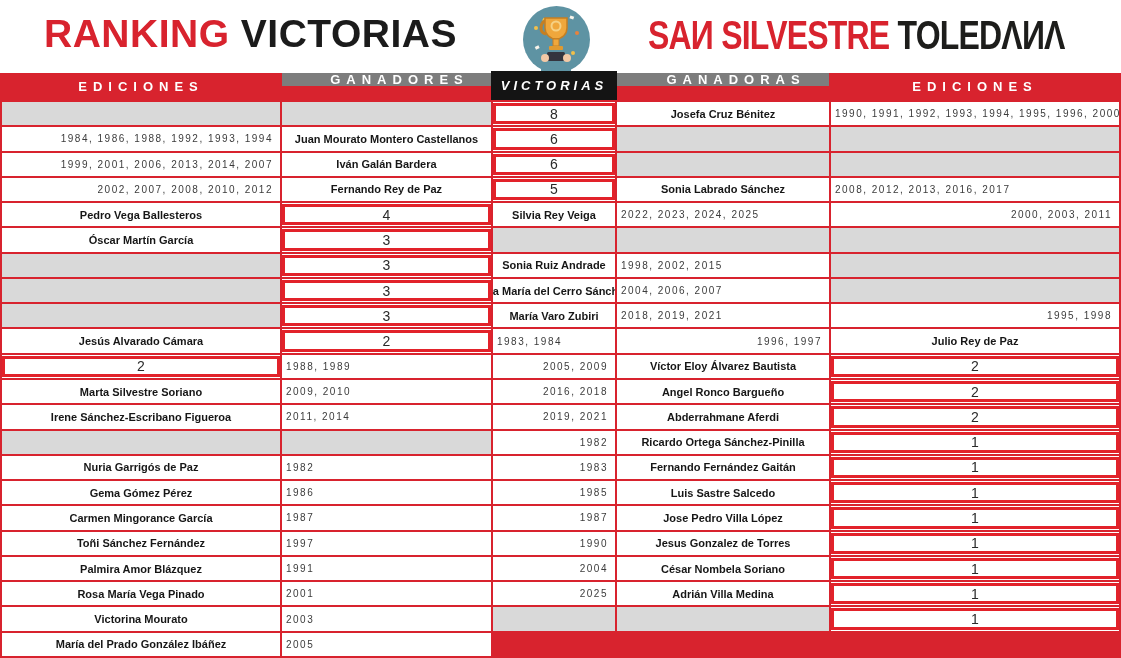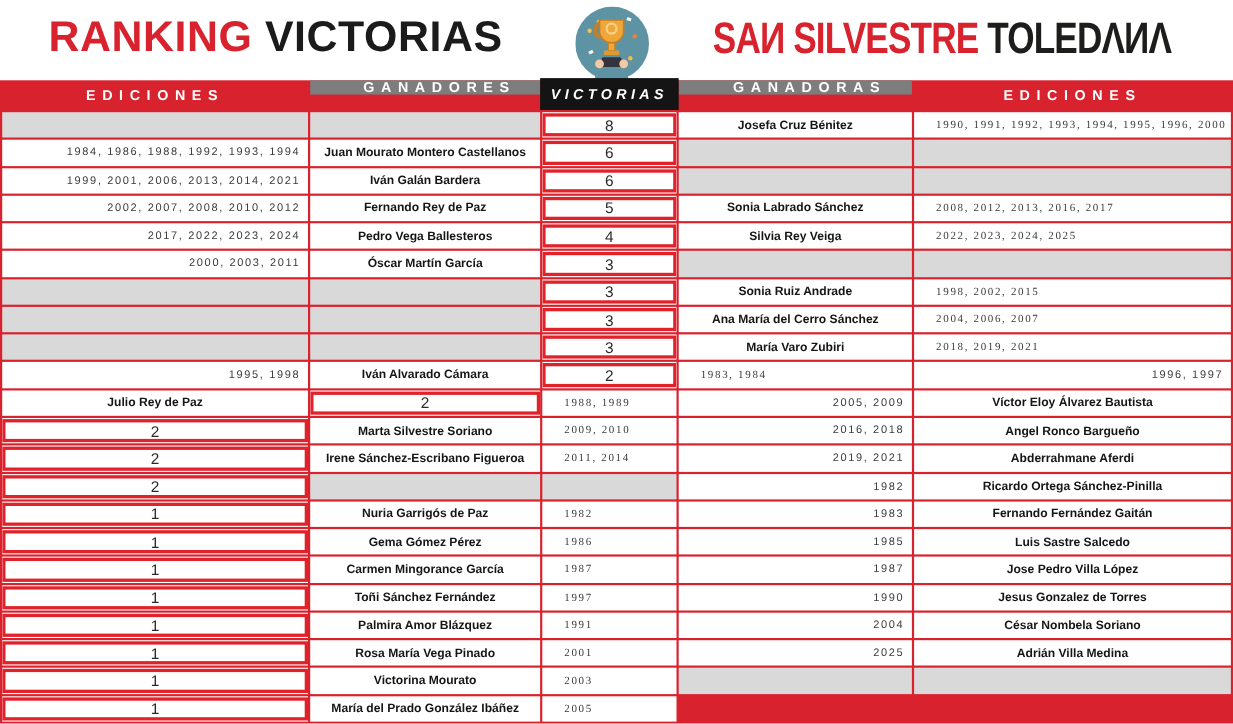--- a/index.html
+++ b/index.html
@@ -33,21 +33,21 @@
   }
   .hcell{display:flex;align-items:center;justify-content:center;
          color:#fff;font-size:13px;font-weight:bold;letter-spacing:6px;white-space:nowrap;}
   .hcell.redh{background:transparent;}
   .hcell.grayh{background:#7d7d7d;margin-bottom:14px;padding-left:26px;}
   .hcell.blackh{background:#141414;font-style:italic;letter-spacing:4px;margin:-2px -2px 0 -2px;z-index:2;}
   .cell{display:flex;align-items:center;background:#ffffff;overflow:hidden;box-sizing:border-box;}
   .cell.gray{background:#d9d9d9;}
   .years{font-size:10px;color:#3b3b3b;letter-spacing:1.5px;white-space:nowrap;}
   .years-l{justify-content:flex-end;padding-right:7px;}
-  .years-r{justify-content:flex-start;padding-left:20px;font-family:Liberation Serif, serif;}
+  .years-r{justify-content:flex-start;padding-left:4px;}
   .name{justify-content:center;font-weight:bold;font-size:11px;color:#161616;white-space:nowrap;padding:0 2px;}
   .victcell{justify-content:center;padding:0;background:#fff;}
   .vbox{box-sizing:border-box;width:100%;height:calc(100% - 2px);margin:1px 0;
         border:3px solid #e2222a;background:#fff;
         display:flex;align-items:center;justify-content:center;
         font-size:14px;color:#2a2a2a;}
 </style>
 </head>
 <body>
 
@@ -98,35 +98,34 @@
       </div>
       <div class="cell name">Josefa Cruz Bénitez</div>
       <div class="cell years years-r">1990, 1991, 1992, 1993, 1994, 1995, 1996, 2000</div>
       <div class="cell years years-l">1984, 1986, 1988, 1992, 1993, 1994</div>
       <div class="cell name">Juan Mourato Montero Castellanos</div>
       <div class="cell victcell">
         <div class="vbox">6</div>
       </div>
       <div class="cell name gray"></div>
       <div class="cell years years-r gray"></div>
-      <div class="cell years years-l">1999, 2001, 2006, 2013, 2014, 2021</div>
+      <div class="cell years years-l">1999, 2001, 2006, 2013, 2014, 2007</div>
       <div class="cell name">Iván Galán Bardera</div>
       <div class="cell victcell">
         <div class="vbox">6</div>
       </div>
       <div class="cell name gray"></div>
       <div class="cell years years-r gray"></div>
       <div class="cell years years-l">2002, 2007, 2008, 2010, 2012</div>
       <div class="cell name">Fernando Rey de Paz</div>
       <div class="cell victcell">
         <div class="vbox">5</div>
       </div>
       <div class="cell name">Sonia Labrado Sánchez</div>
       <div class="cell years years-r">2008, 2012, 2013, 2016, 2017</div>
-      <div class="cell years years-l">2017, 2022, 2023, 2024</div>
       <div class="cell name">Pedro Vega Ballesteros</div>
       <div class="cell victcell">
         <div class="vbox">4</div>
       </div>
       <div class="cell name">Silvia Rey Veiga</div>
       <div class="cell years years-r">2022, 2023, 2024, 2025</div>
       <div class="cell years years-l">2000, 2003, 2011</div>
       <div class="cell name">Óscar Martín García</div>
       <div class="cell victcell">
         <div class="vbox">3</div>
@@ -148,21 +147,21 @@
       <div class="cell name">Ana María del Cerro Sánchez</div>
       <div class="cell years years-r">2004, 2006, 2007</div>
       <div class="cell years years-l gray"></div>
       <div class="cell name gray"></div>
       <div class="cell victcell">
         <div class="vbox">3</div>
       </div>
       <div class="cell name">María Varo Zubiri</div>
       <div class="cell years years-r">2018, 2019, 2021</div>
       <div class="cell years years-l">1995, 1998</div>
-      <div class="cell name">Iván Alvarado Cámara</div>
+      <div class="cell name">Jesús Alvarado Cámara</div>
       <div class="cell victcell">
         <div class="vbox">2</div>
       </div>
       <div class="cell years years-r">1983, 1984</div>
       <div class="cell years years-l">1996, 1997</div>
       <div class="cell name">Julio Rey de Paz</div>
       <div class="cell victcell">
         <div class="vbox">2</div>
       </div>
       <div class="cell years years-r">1988, 1989</div>

